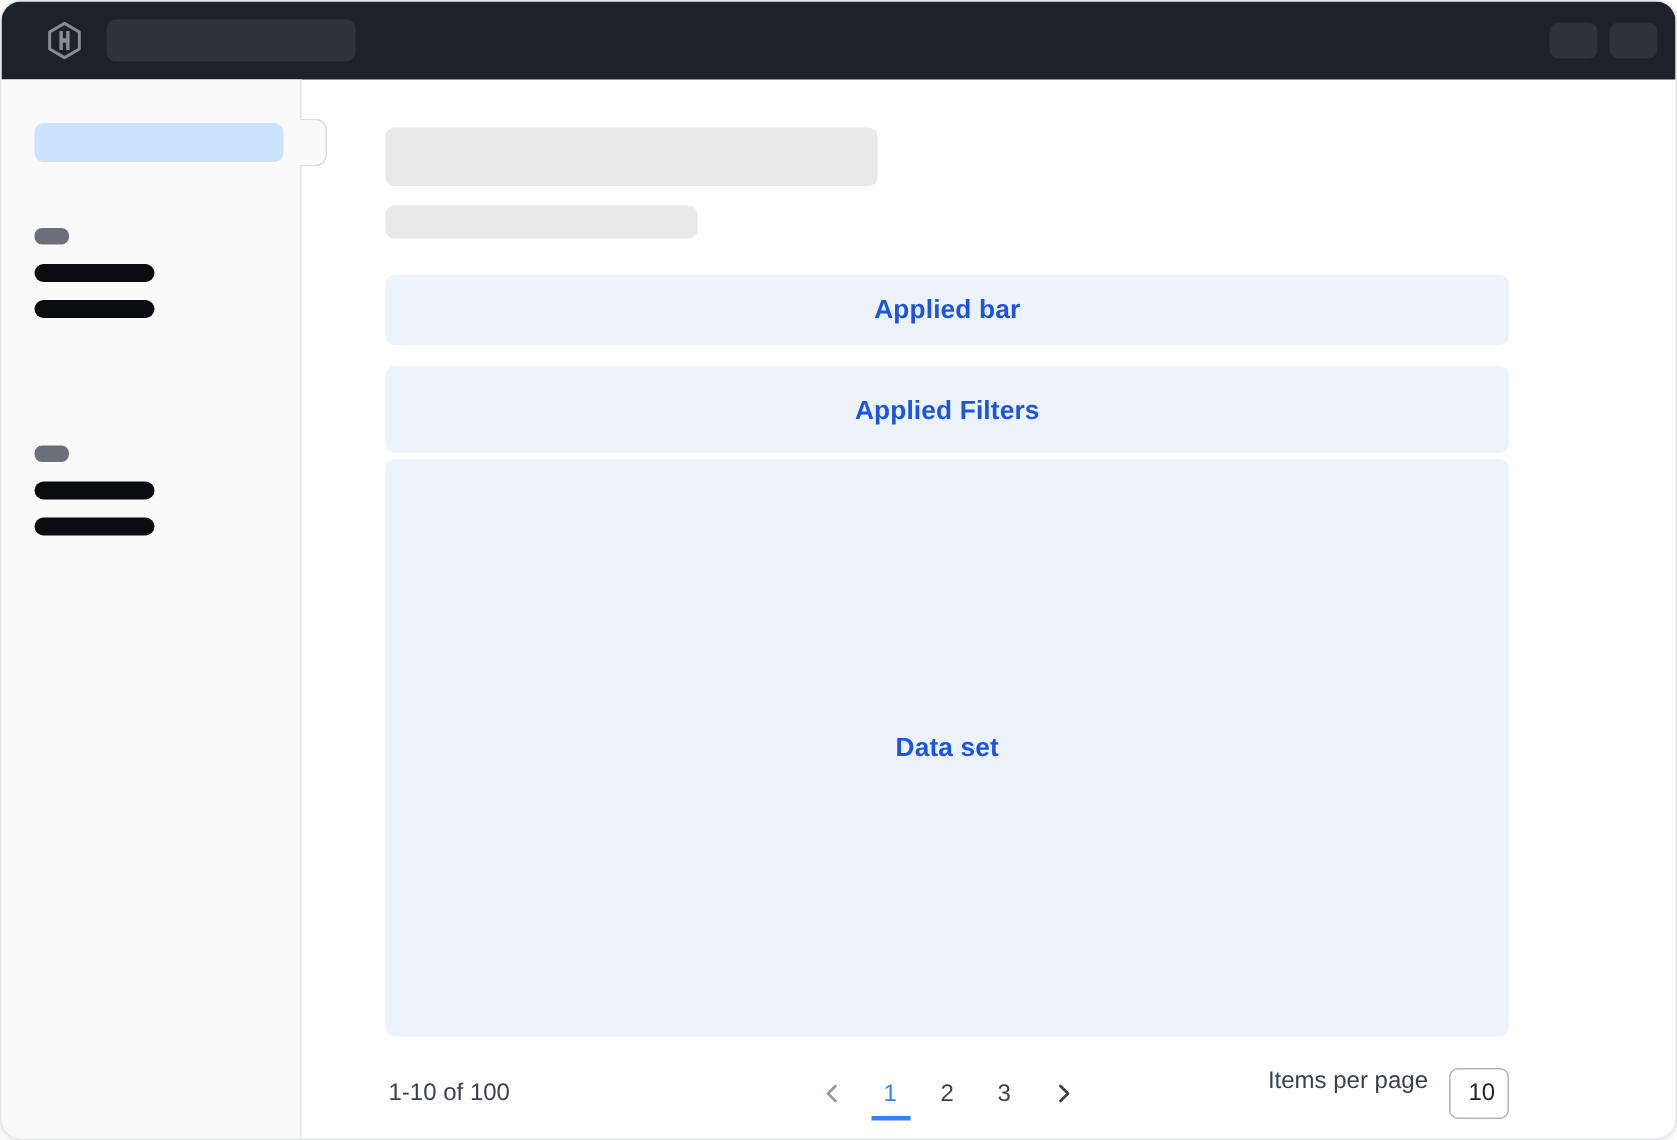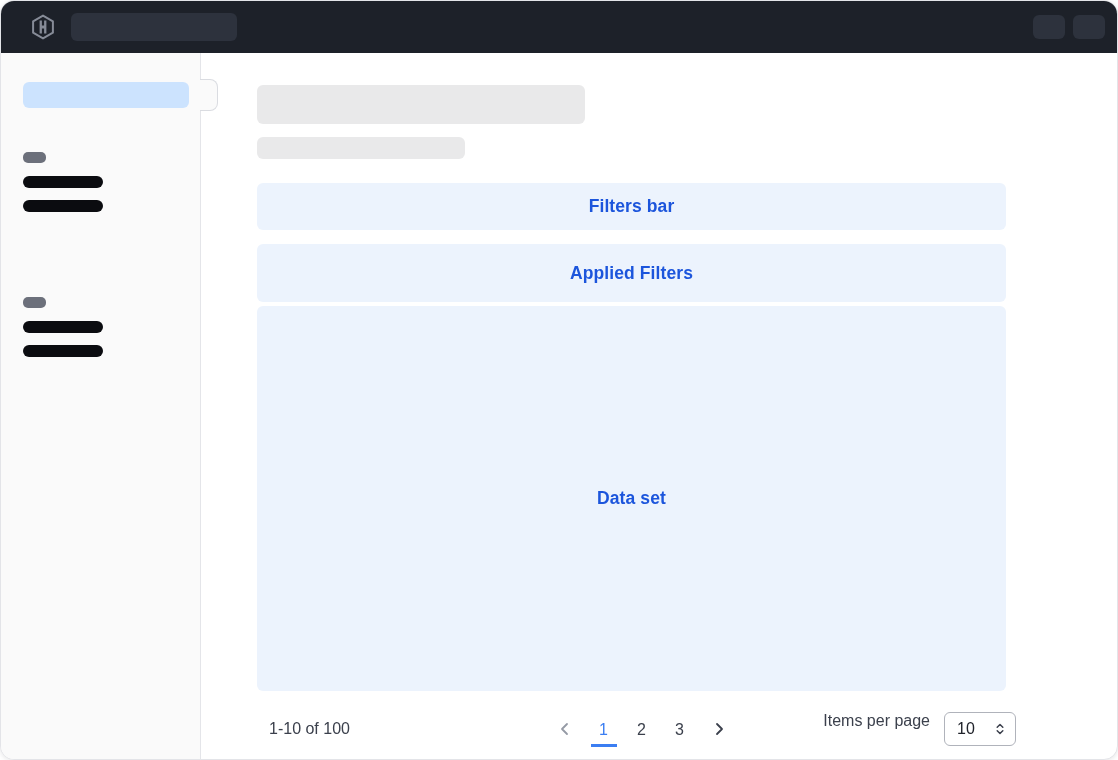--- a/index.html
+++ b/index.html
@@ -72,21 +72,21 @@
   .blue-section .section-label {
     color: #1c55dc; font-weight: bold; font-size: 17.5px; letter-spacing: .1px;
   }
   .sec-filter   { top: 182px; height: 47px; }
   .sec-applied  { top: 243px; height: 58px; }
   .sec-dataset  { top: 305px; height: 385px; }
 
   
   .pagination {
     position: absolute; left: 256px; top: 708px; width: 749px; height: 40px;
-    display: flex; align-items: center; margin-left: 10px;
+    display: flex; align-items: center;
   }
   .range-text {
     position: absolute; left: 2px; top: 50%; transform: translateY(-50%);
     color: #3b404c; font-size: 16px;
   }
   .pager {
     position: absolute; left: 0; width: 100%; top: 0; height: 100%;
     display: flex; align-items: center; justify-content: center; gap: 12px;
   }
   .pager-nav {
@@ -102,21 +102,21 @@
     color: #3b7ef2;
     border-bottom: 3px solid #3b7ef2;
     padding-top: 5px;
   }
   .per-page {
     position: absolute; right: 0; top: 50%; transform: translateY(-50%);
     display: flex; align-items: flex-start; gap: 14px;
   }
   .per-page-label { color: #3b404c; font-size: 16px; }
   .per-page-select {
-    width: 72px; height: 34px; background: #fff;
+    width: 40px; height: 34px; background: #fff;
     border: 1px solid #b0b3bb; border-radius: 6px; cursor: pointer;
     display: flex; align-items: center; justify-content: space-between;
     padding: 0 8px 0 12px;
   }
   .per-page-select .val { color: #20232b; font-size: 16px; }
 </style>
 </head>
 <body>
 
 <div class="window">
@@ -145,21 +145,21 @@
     <div class="side-bar" style="top:292px"></div>
   </nav>
 
   <button class="sidebar-toggle"></button>
 
   <main>
     <div class="title-ph"></div>
     <div class="subtitle-ph"></div>
 
     <section class="blue-section sec-filter">
-      <span class="section-label">Filters bar</span>
+      <span class="section-label">Applied bar</span>
     </section>
 
     <section class="blue-section sec-applied">
       <span class="section-label">Applied Filters</span>
     </section>
 
     <section class="blue-section sec-dataset">
       <span class="section-label">Data set</span>
     </section>
 

